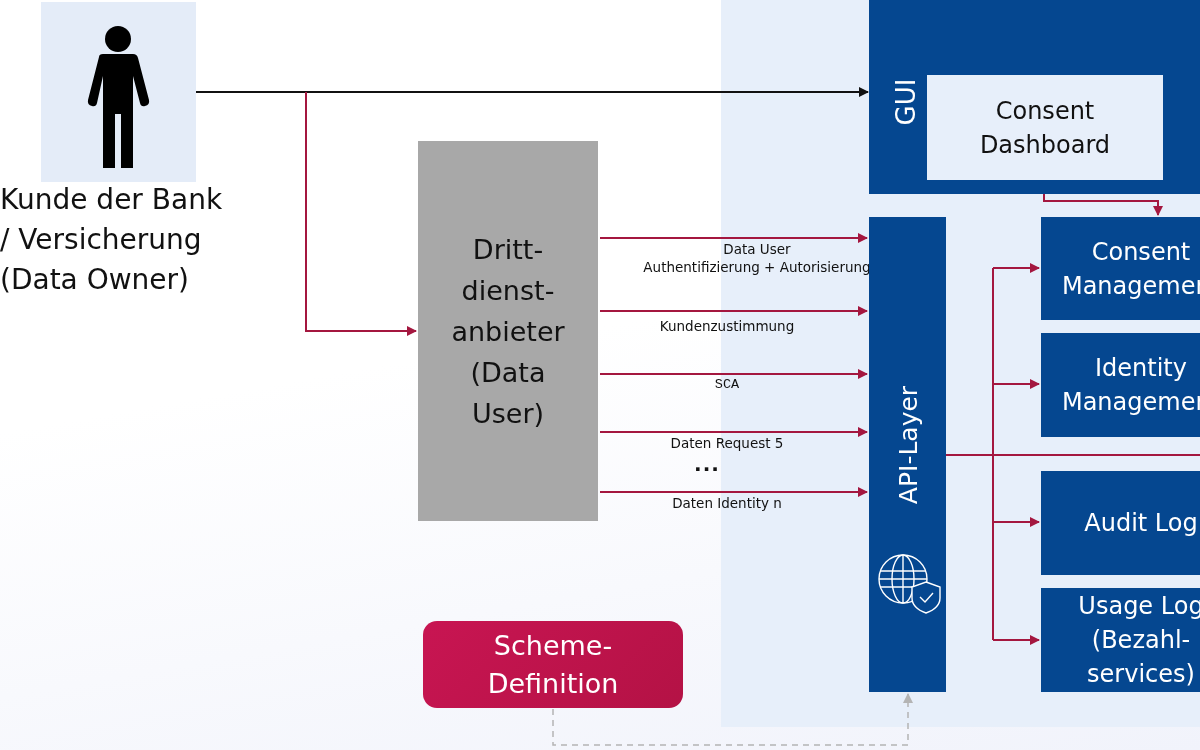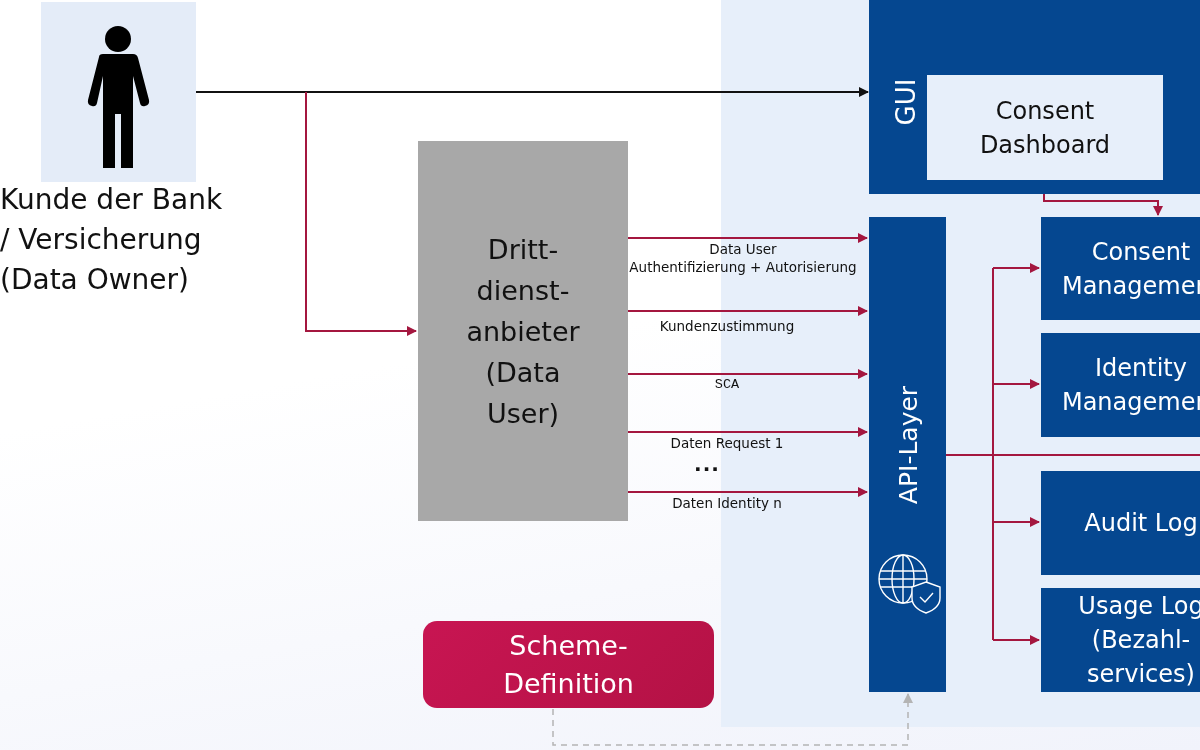--- a/index.html
+++ b/index.html
@@ -5,35 +5,35 @@
   html, body { margin:0; padding:0; }
   body {
     width:1200px; height:750px; overflow:hidden; position:relative;
     background: linear-gradient(170deg, #ffffff 0%, #ffffff 45%, #f1f3fb 100%);
     font-family: "DejaVu Sans", sans-serif;
   }
   .abs { position:absolute; }
   .panel { left:721px; top:0; width:479px; height:727px; background:#e7effa; }
   .person-tile { left:41px; top:2px; width:155px; height:180px; background:#e4ecf8; }
   .owner-label { left:0; top:180px; width:236px; font-size:28px; line-height:40px; color:#111; }
-  .dritt { left:418px; top:141px; width:210px; height:380px; background:#a8a8a8;
+  .dritt { left:418px; top:141px; width:180px; height:380px; background:#a8a8a8;
            display:flex; align-items:center; justify-content:center; text-align:center;
            font-size:27px; line-height:41px; color:#111; white-space:pre-line; }
   .gui { left:869px; top:0; width:340px; height:194px; background:#054790; }
   .gui-label { left:876px; top:72px; width:60px; height:60px; color:#fff; font-size:26px;
                transform: rotate(-90deg); display:flex; align-items:center; justify-content:center; }
   .dash { left:927px; top:75px; width:236px; height:105px; background:#e7effa;
           display:flex; align-items:center; justify-content:center; text-align:center;
           font-size:24px; line-height:34px; color:#111; white-space:pre-line; }
   .api { left:869px; top:217px; width:77px; height:475px; background:#054790; }
   .api-label { left:808px; top:425px; width:200px; height:40px; color:#fff; font-size:25px;
                transform: rotate(-90deg); display:flex; align-items:center; justify-content:center; }
   .svc { left:1041px; width:200px; background:#054790; color:#fff; font-size:24px; line-height:34px;
          display:flex; align-items:center; justify-content:center; text-align:center; white-space:pre-line; }
-  .scheme { left:423px; top:621px; width:291px; height:87px; border-radius:14px;
+  .scheme { left:423px; top:621px; width:260px; height:87px; border-radius:14px;
             background: linear-gradient(135deg, #c81552 0%, #b41245 100%);
             color:#fff; font-size:27px; line-height:38px; text-align:center;
             display:flex; align-items:center; justify-content:center; white-space:pre-line; }
   .flow-label { position:absolute; font-size:13.5px; color:#111; text-align:center; width:300px; line-height:18px; white-space:pre-line; }
   svg.lines { position:absolute; left:0; top:0; }
 </style>
 </head>
 <body>
 
 <div class="abs panel"></div>
@@ -86,25 +86,25 @@
 (Data Owner)</div>
 
 <div class="abs dritt">
   <span>Dritt-
 dienst-
 anbieter
 (Data
 User)</span>
 </div>
 
-<div class="flow-label" style="left:593px; top:240px;">Data User
+<div class="flow-label" style="left:607px; top:240px;">Data User
 Authentifizierung + Autorisierung</div>
 <div class="flow-label" style="left:577px; top:317px;">Kundenzustimmung</div>
 <div class="flow-label" style="left:577px; top:376px;font-family:Liberation Mono, monospace;">SCA</div>
-<div class="flow-label" style="left:577px; top:434px;">Daten Request 1</div>
+<div class="flow-label" style="left:577px; top:434px;">Daten Request 5</div>
 <div class="flow-label" style="left:557px; top:455px; font-size:20px; font-weight:bold; letter-spacing:1px;">...</div>
 <div class="flow-label" style="left:577px; top:494px;">Daten Identity n</div>
 
 <div class="abs gui"></div>
 <div class="abs gui-label">GUI</div>
 <div class="abs dash">
   <span>Consent
 Dashboard</span>
 </div>
 

